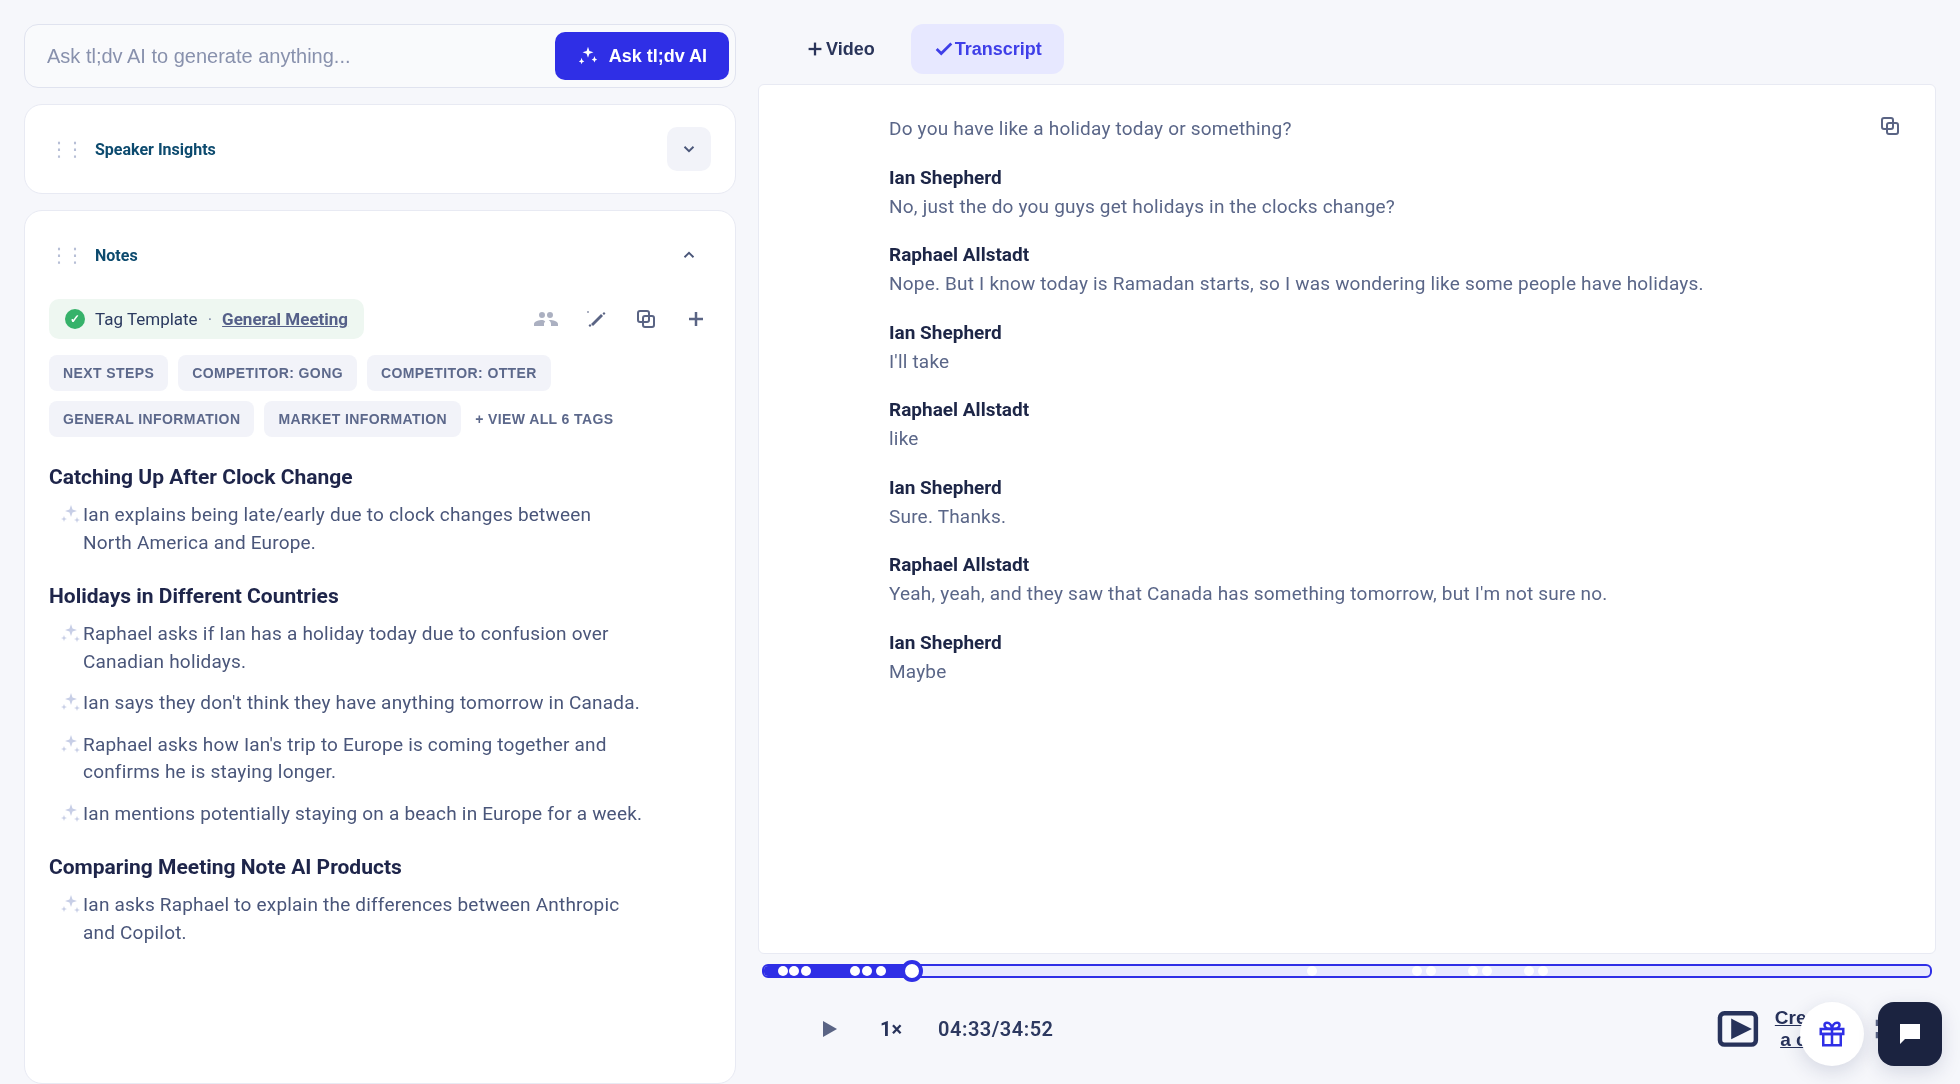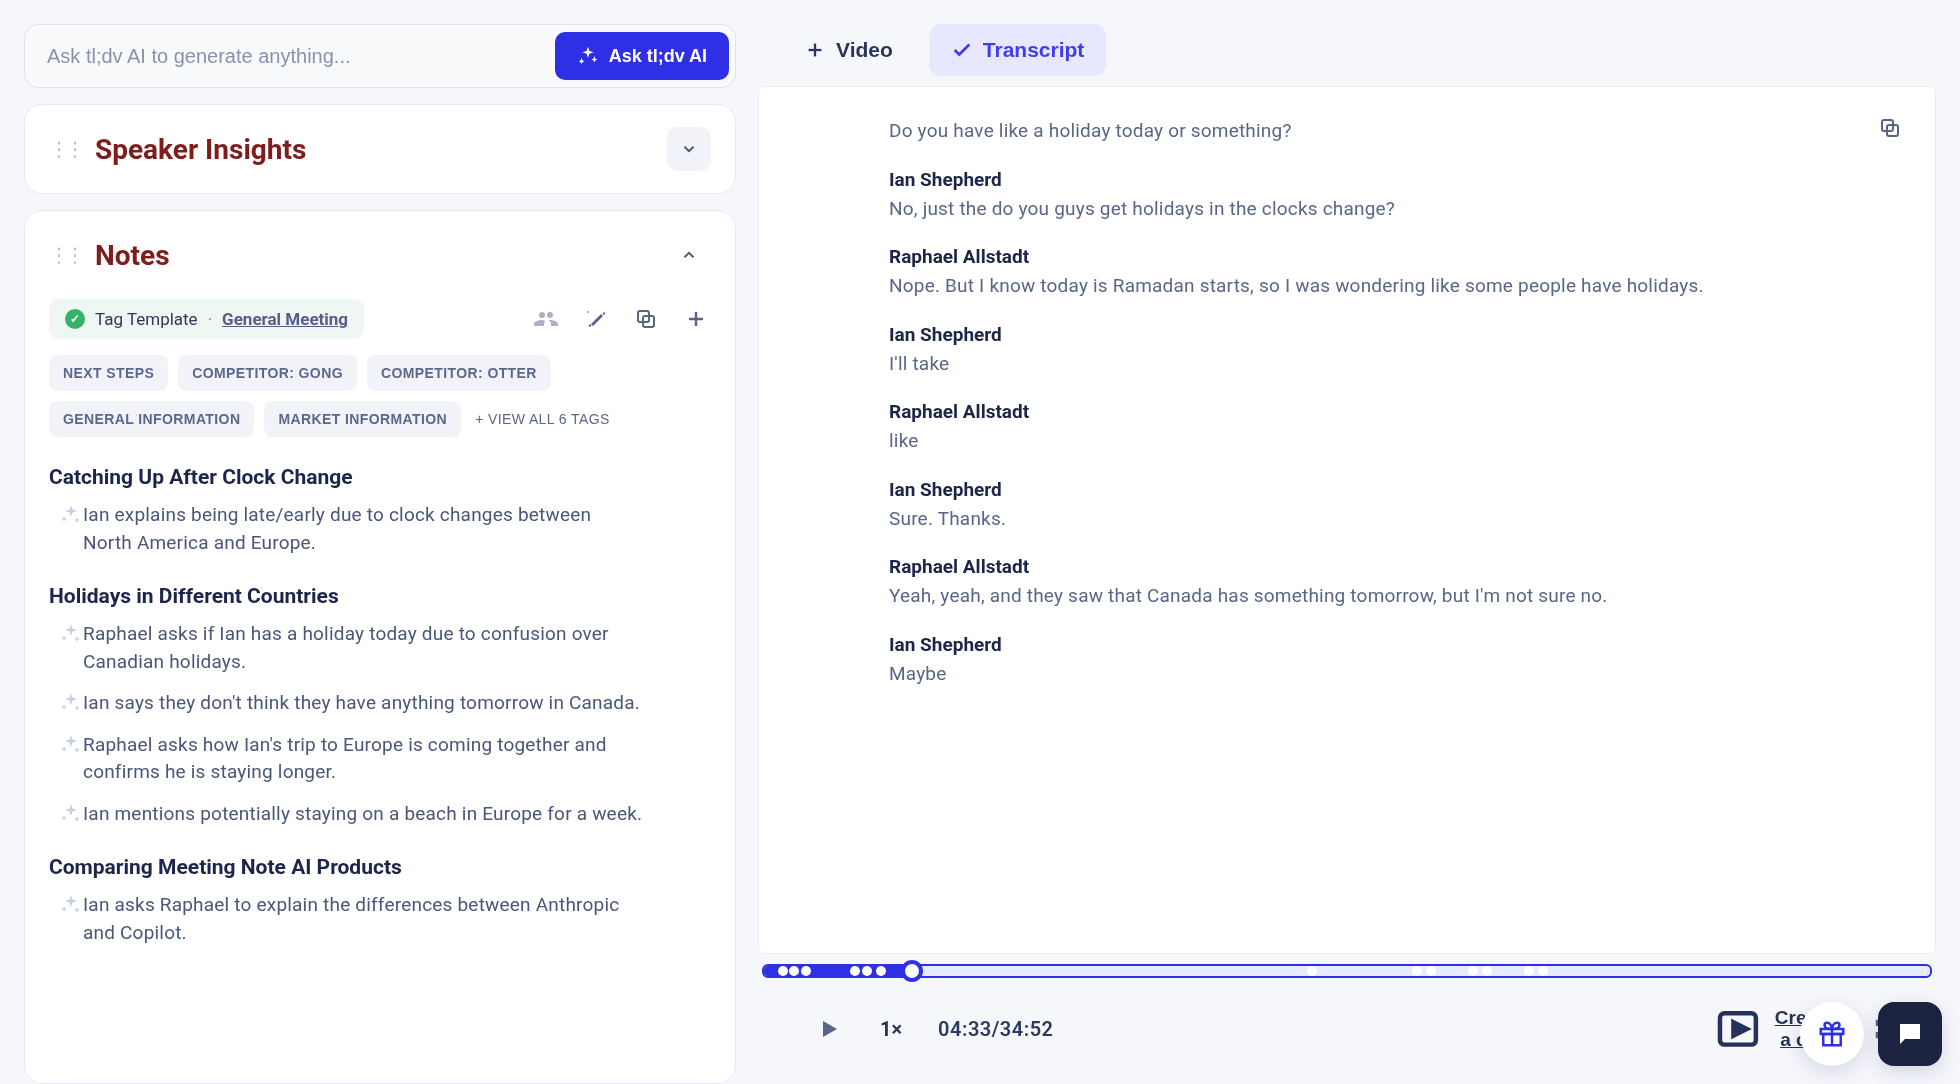--- a/index.html
+++ b/index.html
@@ -74,23 +74,23 @@
   padding: 22px 24px;
   gap: 14px;
 }
 .drag-handle {
   color: #b7bfd6;
   font-size: 20px;
   letter-spacing: -4px;
 }
 .panel-title {
   flex: 1;
-  font-size: 28px;
+  font-size: 16px;
   font-weight: 700;
-  color: #7f1d1d;
+  color: #0c4a6e;
 }
 .chevron-btn {
   width: 44px; height: 44px;
   border-radius: 10px;
   background: #f2f3f9;
   border: none;
   display: inline-flex;
   align-items: center;
   justify-content: center;
   cursor: pointer;
@@ -156,21 +156,21 @@
   letter-spacing: .4px;
   padding: 10px 14px;
   border-radius: 8px;
   cursor: pointer;
 }
 .view-all-pill {
   background: transparent;
   border: none;
   color: #5c688b;
   font-size: 14px;
-  font-weight: 400;
+  font-weight: 700;
   letter-spacing: .4px;
   padding: 10px 4px;
   cursor: pointer;
 }
 .section-title {
   font-size: 21px;
   font-weight: 700;
   color: #1e254a;
   margin: 28px 0 12px 0;
 }
@@ -193,25 +193,24 @@
 }
 
 .tabs {
   display: flex;
   gap: 14px;
   padding: 0 0 10px 24px;
 }
 .tab-btn {
   display: inline-flex;
   align-items: center;
-  gap: 10px;
   border: none;
   background: transparent;
   color: #2a355a;
-  font-size: 21px;
+  font-size: 18px;
   font-weight: 600;
   padding: 14px 22px;
   border-radius: 12px;
   cursor: pointer;
 }
 .tab-btn.active {
   background: #e7e8ff;
   color: #3f3fe8;
 }
 .tab-btn svg { width: 22px; height: 22px; }

